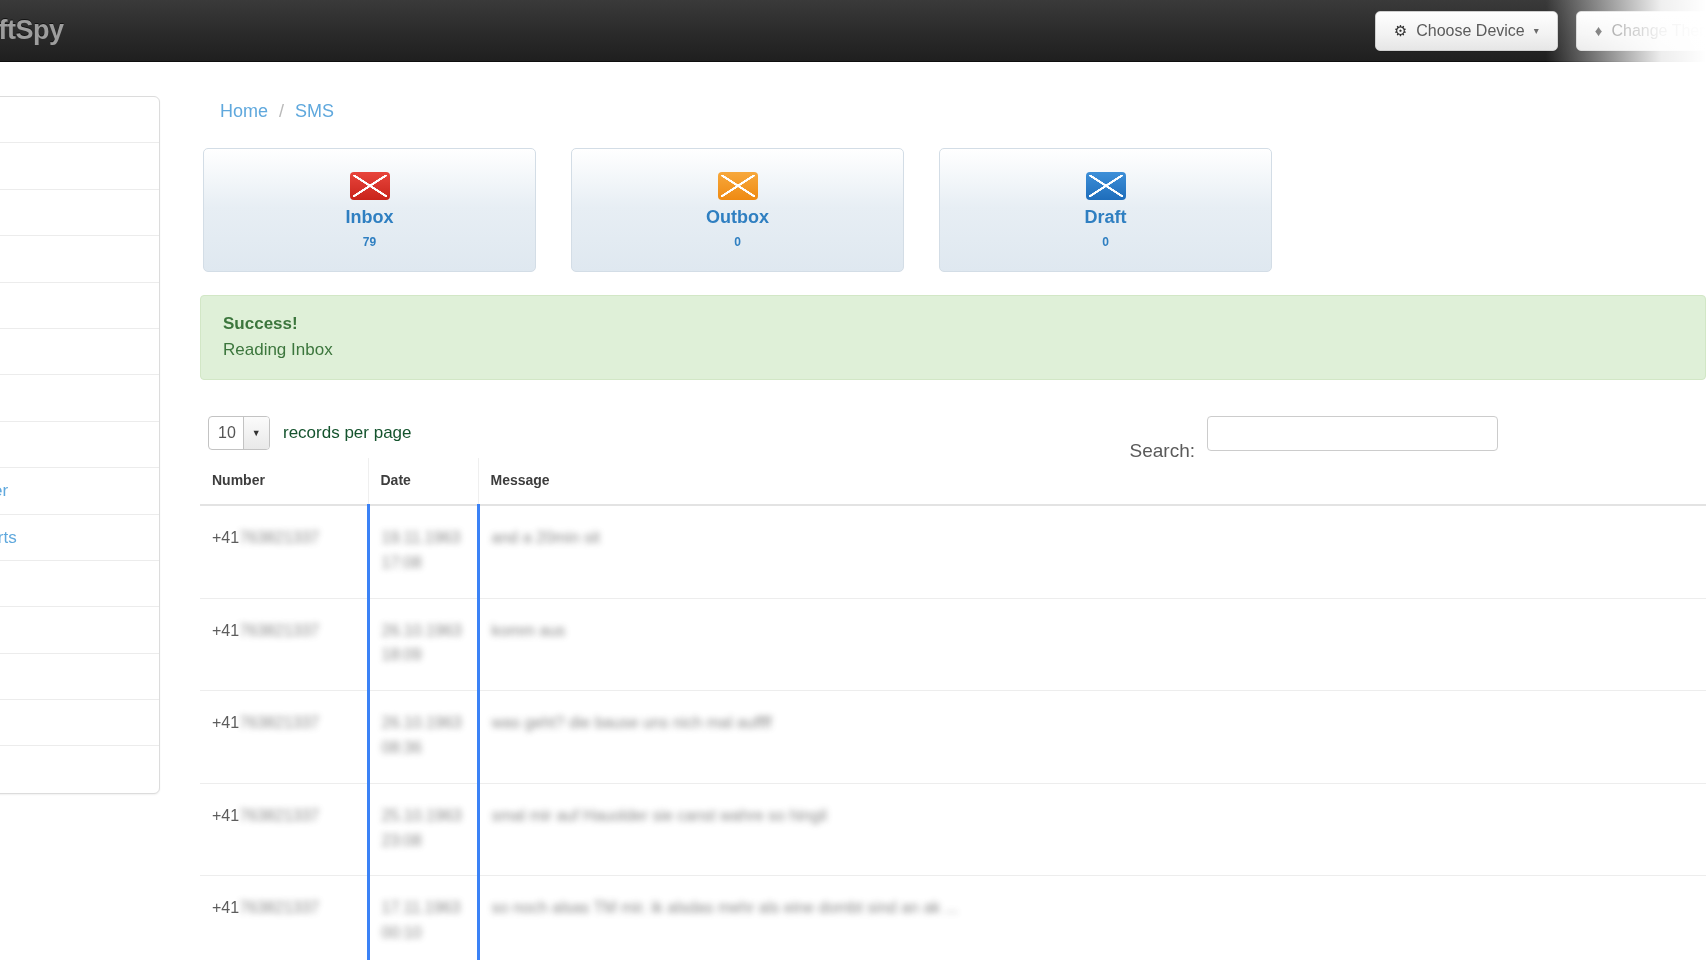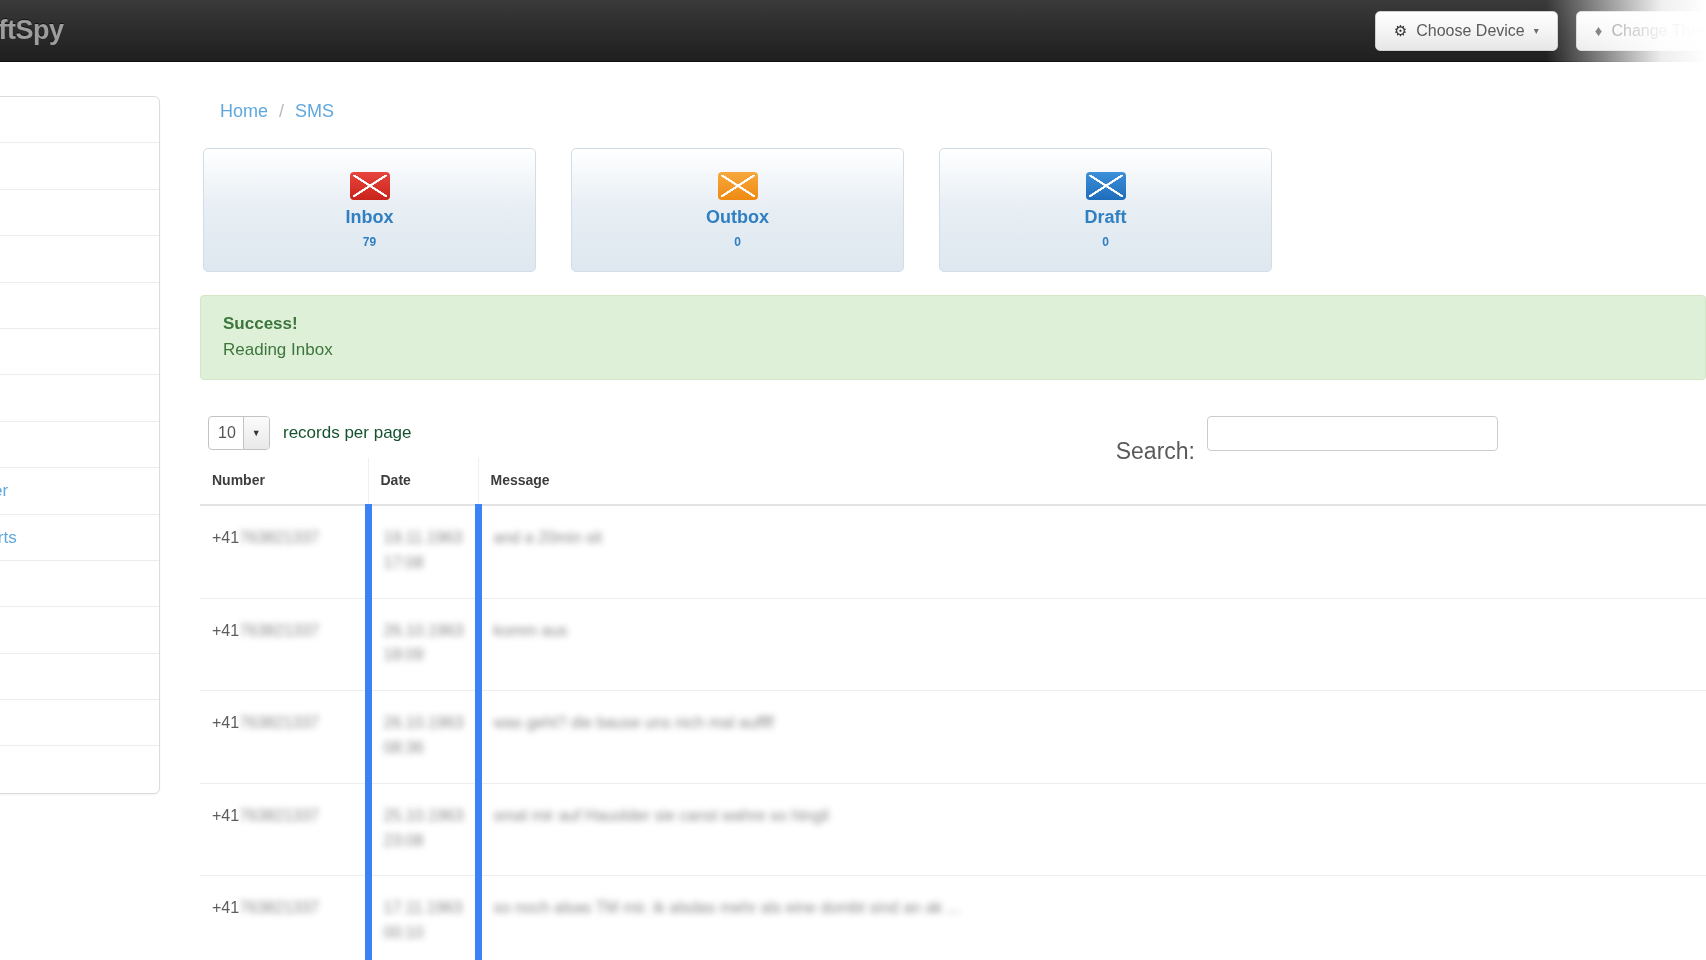--- a/index.html
+++ b/index.html
@@ -179,21 +179,21 @@
     font-size: 9px; color: #333;
   }
   .len-text { margin-left: 13px; font-size: 17px; color: #14532d; }
   .search-wrap {
     margin-left: auto;
     display: flex;
     align-items: center;
     gap: 12px;
     margin-right: 208px;
   }
-  .search-label { font-size: 23px; color: #5a5a5a; margin-top: 36px; }
+  .search-label { font-size: 19px; color: #5a5a5a; margin-top: 36px; }
   .search-input {
     width: 291px; height: 35px;
     border: 1px solid #cccccc;
     border-radius: 4px;
     background: #fff;
     outline: none;
     padding: 0 9px;
     font-size: 15px;
     font-family: "Liberation Sans", sans-serif;
   }
@@ -207,21 +207,21 @@
     font-weight: bold;
     padding: 14px 12px 16px 12px;
     border-bottom: 2px solid #e3e3e3;
     border-right: 1px solid #efefef;
   }
   .dtable td {
     font-size: 16px;
     color: #5d5d5d;
     padding: 20px 12px 22px 12px;
     border-bottom: 1px solid #ededed;
-    border-right: 7px solid #3b82f6;
+    border-right: 3px solid #3b82f6;
     vertical-align: top;
     line-height: 1.55;
   }
   .col-num { width: 168px; }
   .col-date { width: 110px; }
   .dtable td:last-child, .dtable th:last-child { border-right: none; }
   .redact { filter: blur(3.4px); opacity: .72; }
   .num-prefix { filter: none; opacity: 1; }
 
   

